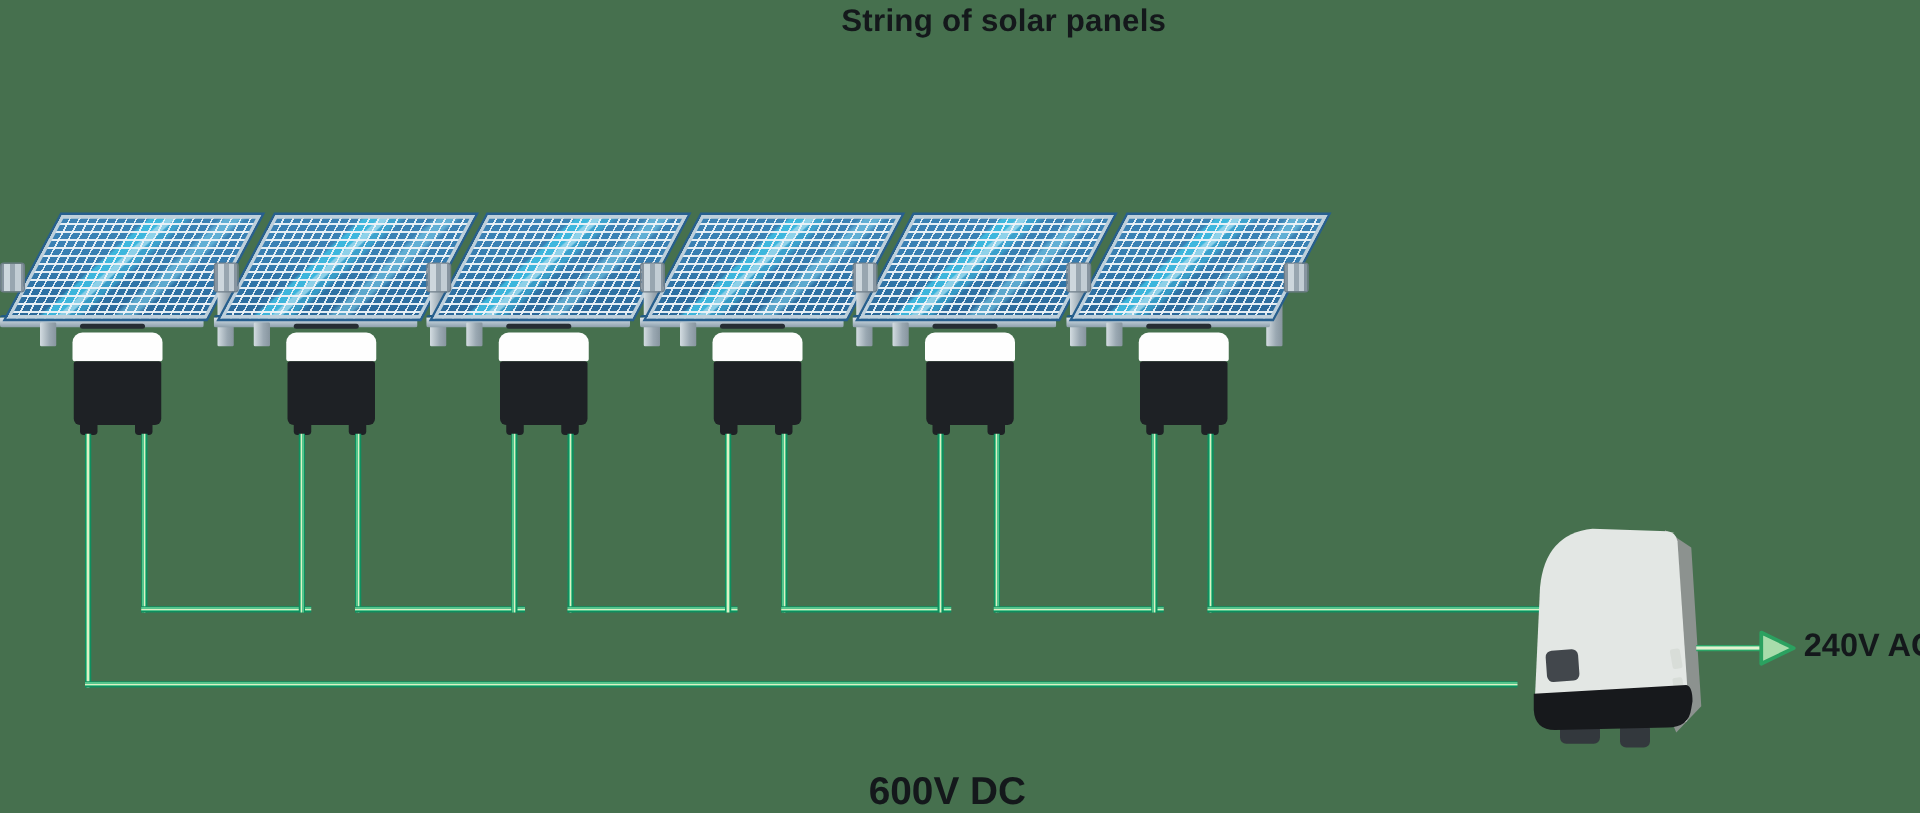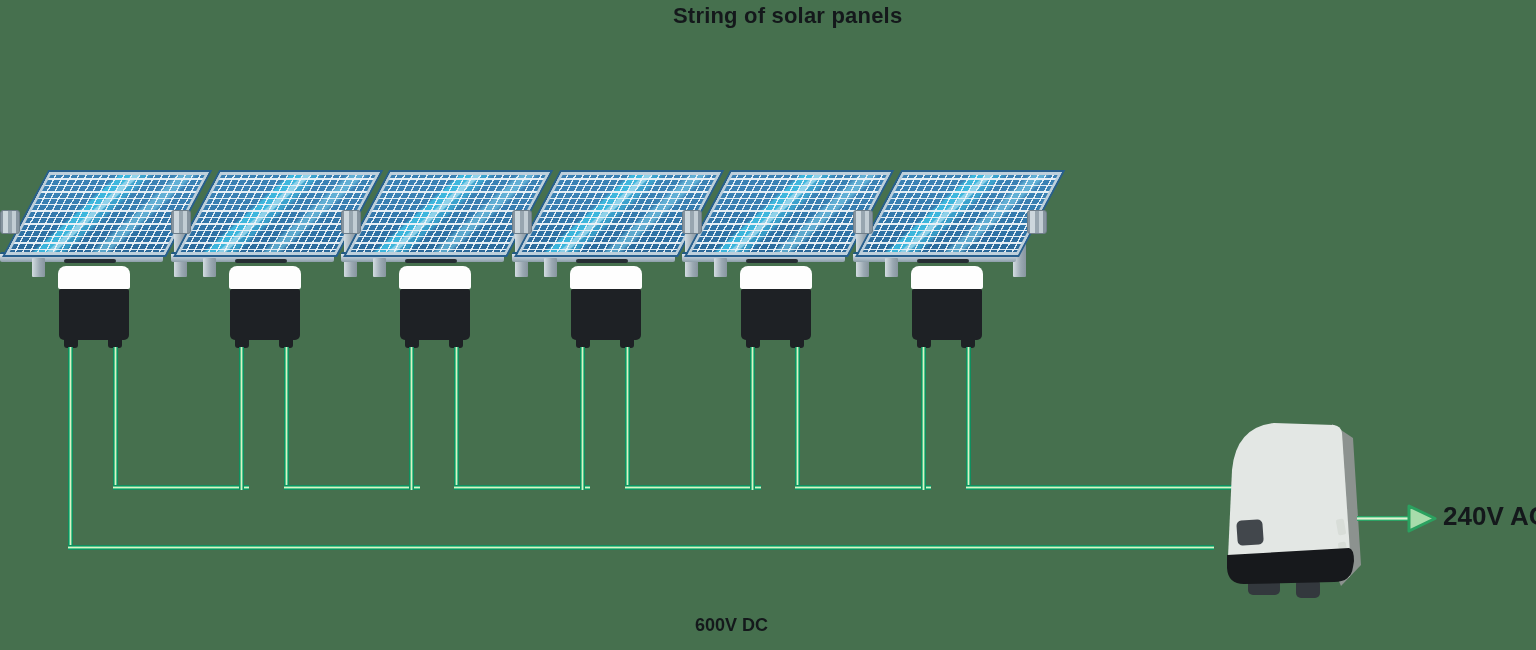--- a/index.html
+++ b/index.html
@@ -2,24 +2,24 @@
 <html><head>
 <meta charset="utf-8">
 <style>
   html,body{margin:0;padding:0;background:#46704E;}
   .stage{
     position:relative;width:1536px;height:650px;overflow:hidden;
     background:var(--bg,#46704E);
     font-family:"Liberation Sans", sans-serif;color:var(--text,#14181B);
   }
   .lbl{position:absolute;font-weight:700;white-space:pre;line-height:1.15;}
-  .title{left:673px;top:3px;font-size:22px;letter-spacing:.2px;text-align:center;}
+  .title{left:673px;top:3px;font-size:25px;letter-spacing:.2px;text-align:center;}
   .inv-label{left:1262px;top:351px;font-size:22px;line-height:31px;}
   .ac-label{left:1443px;top:502px;font-size:26px;}
-  .dc-label{left:695px;top:615px;font-size:18px;}
+  .dc-label{left:695px;top:615px;font-size:31px;}
 
   
   .pv-unit{position:absolute;top:165px;width:200px;height:200px;}
   .pv-rail{position:absolute;left:0;top:87px;width:163px;height:8px;
     background:linear-gradient(to bottom,#dde6ec,#a2b3bf 70%,#8d9ea9);
     border-top:2px solid #215a84;border-radius:2px;}
   .pv-panel{position:absolute;left:2px;top:5px;width:160px;height:83px;
     transform:skewX(-28deg);transform-origin:0 100%;
     border:2px solid #275f8e;
     box-shadow:inset 0 0 0 3px var(--panel-frame,#BED0DC);

